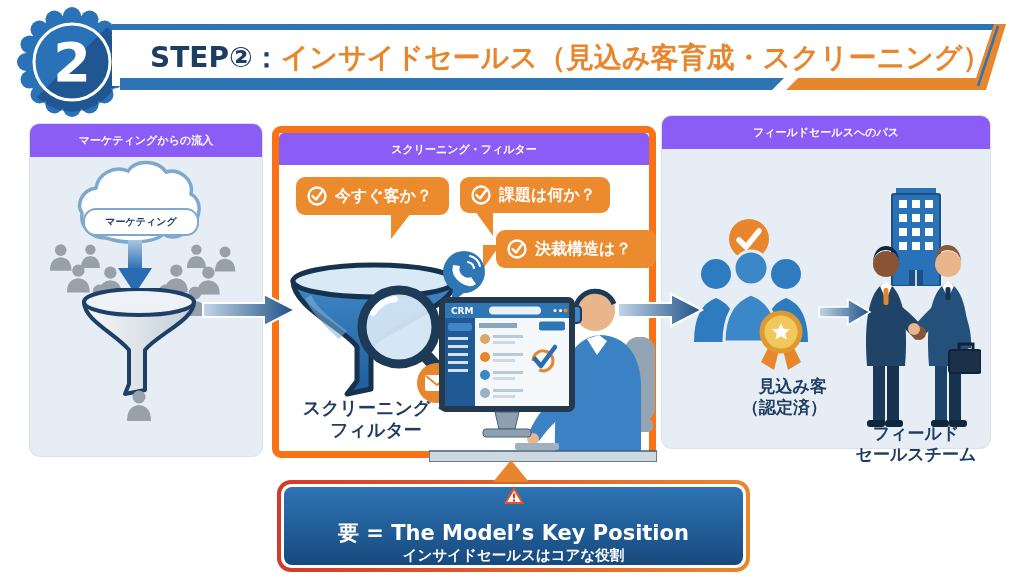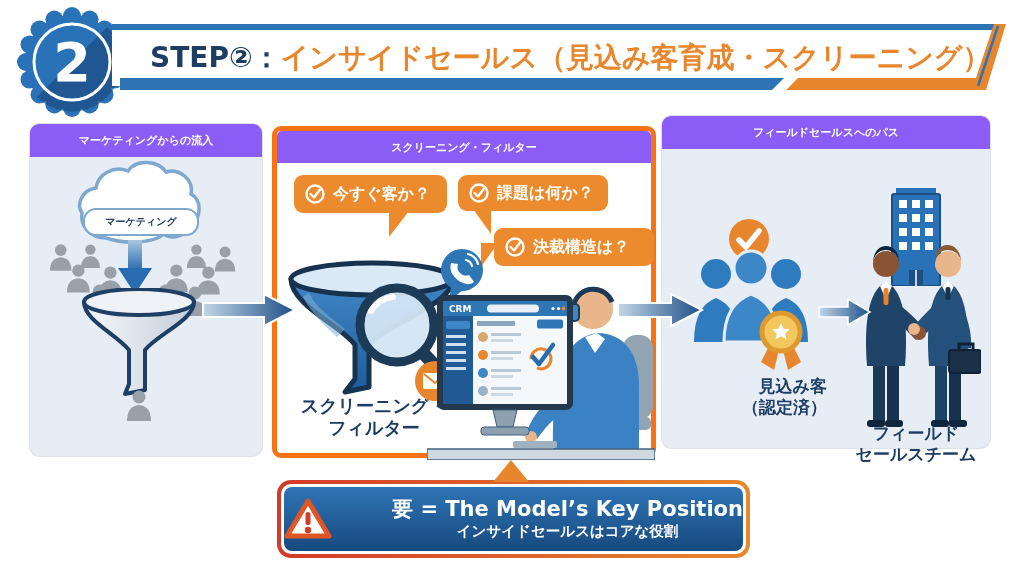--- a/index.html
+++ b/index.html
@@ -9,38 +9,38 @@
   
   .banner-text{left:150px;top:41px;width:830px;height:34px;line-height:34px;
     font-size:28px;font-weight:800;letter-spacing:0px;white-space:nowrap;}
   .t-navy{color:#1d3d63;} .t-orange{color:#e8862d;}
   
   .panel{border-radius:10px;}
   .panel-lite{background:#e7edf4;box-shadow:0 0 0 1px rgba(29,61,99,.15);}
   .panel-head{position:absolute;left:0;top:0;width:100%;height:33px;background:#8b5cf6;
     border-radius:9px 9px 0 0;color:#fff;font-weight:800;font-size:11px;
     display:flex;align-items:center;justify-content:center;}
-  .panel-mid{background:#fff;border:5px solid #f97316;border-radius:9px;box-sizing:border-box;}
+  .panel-mid{background:#fff;border:7px solid #f97316;border-radius:9px;box-sizing:border-box;}
   .panel-mid .panel-head{border-radius:5px 5px 0 0;height:32px;}
   
   .pill{background:#fff;border:2px solid #7fa8cf;border-radius:13px;color:#1d3d63;
     font-size:10px;font-weight:800;display:flex;align-items:center;justify-content:center;}
   .navy-label{color:#1d3d63;font-weight:800;text-align:center;line-height:22px;font-size:18px;}
   .navy-label-sm{color:#1d3d63;font-weight:800;text-align:center;line-height:21px;font-size:17px;}
   
   .bubble{background:#ec8b2d;border-radius:9px;color:#fff;font-weight:800;font-size:16px;
     display:flex;align-items:center;gap:7px;padding:12px 10px;box-sizing:border-box;}
   .bubble svg{flex:0 0 auto;}
   .tail{width:0;height:0;}
   
   .callout-outer{left:277px;top:480px;width:473px;background:linear-gradient(90deg,#d23b2a,#e8882d);
     border-radius:14px;padding:4px;box-sizing:border-box;}
   .callout-mid{background:#fff;border-radius:10px;padding:3px;}
-  .callout-inner{background:linear-gradient(180deg,#2e74b5,#174a7e);border-radius:8px;height:64px;
-    display:flex;align-items:center;justify-content:space-between;gap:16px;}
+  .callout-inner{background:linear-gradient(180deg,#2e74b5,#174a7e);border-radius:8px;height:78px;
+    display:flex;align-items:center;justify-content:flex-end;gap:16px;flex-direction:column;}
   .callout-text{text-align:center;color:#fff;}
   .callout-title{font-size:21px;font-weight:800;line-height:25px;}
   .callout-sub{font-size:14.5px;font-weight:700;line-height:19px;}
   .pointer{left:493px;top:460px;border-left:18px solid transparent;border-right:18px solid transparent;
     border-bottom:22px solid #e8862d;z-index:20;}
 </style>
 </head>
 <body>
 
 <div id="stage">

